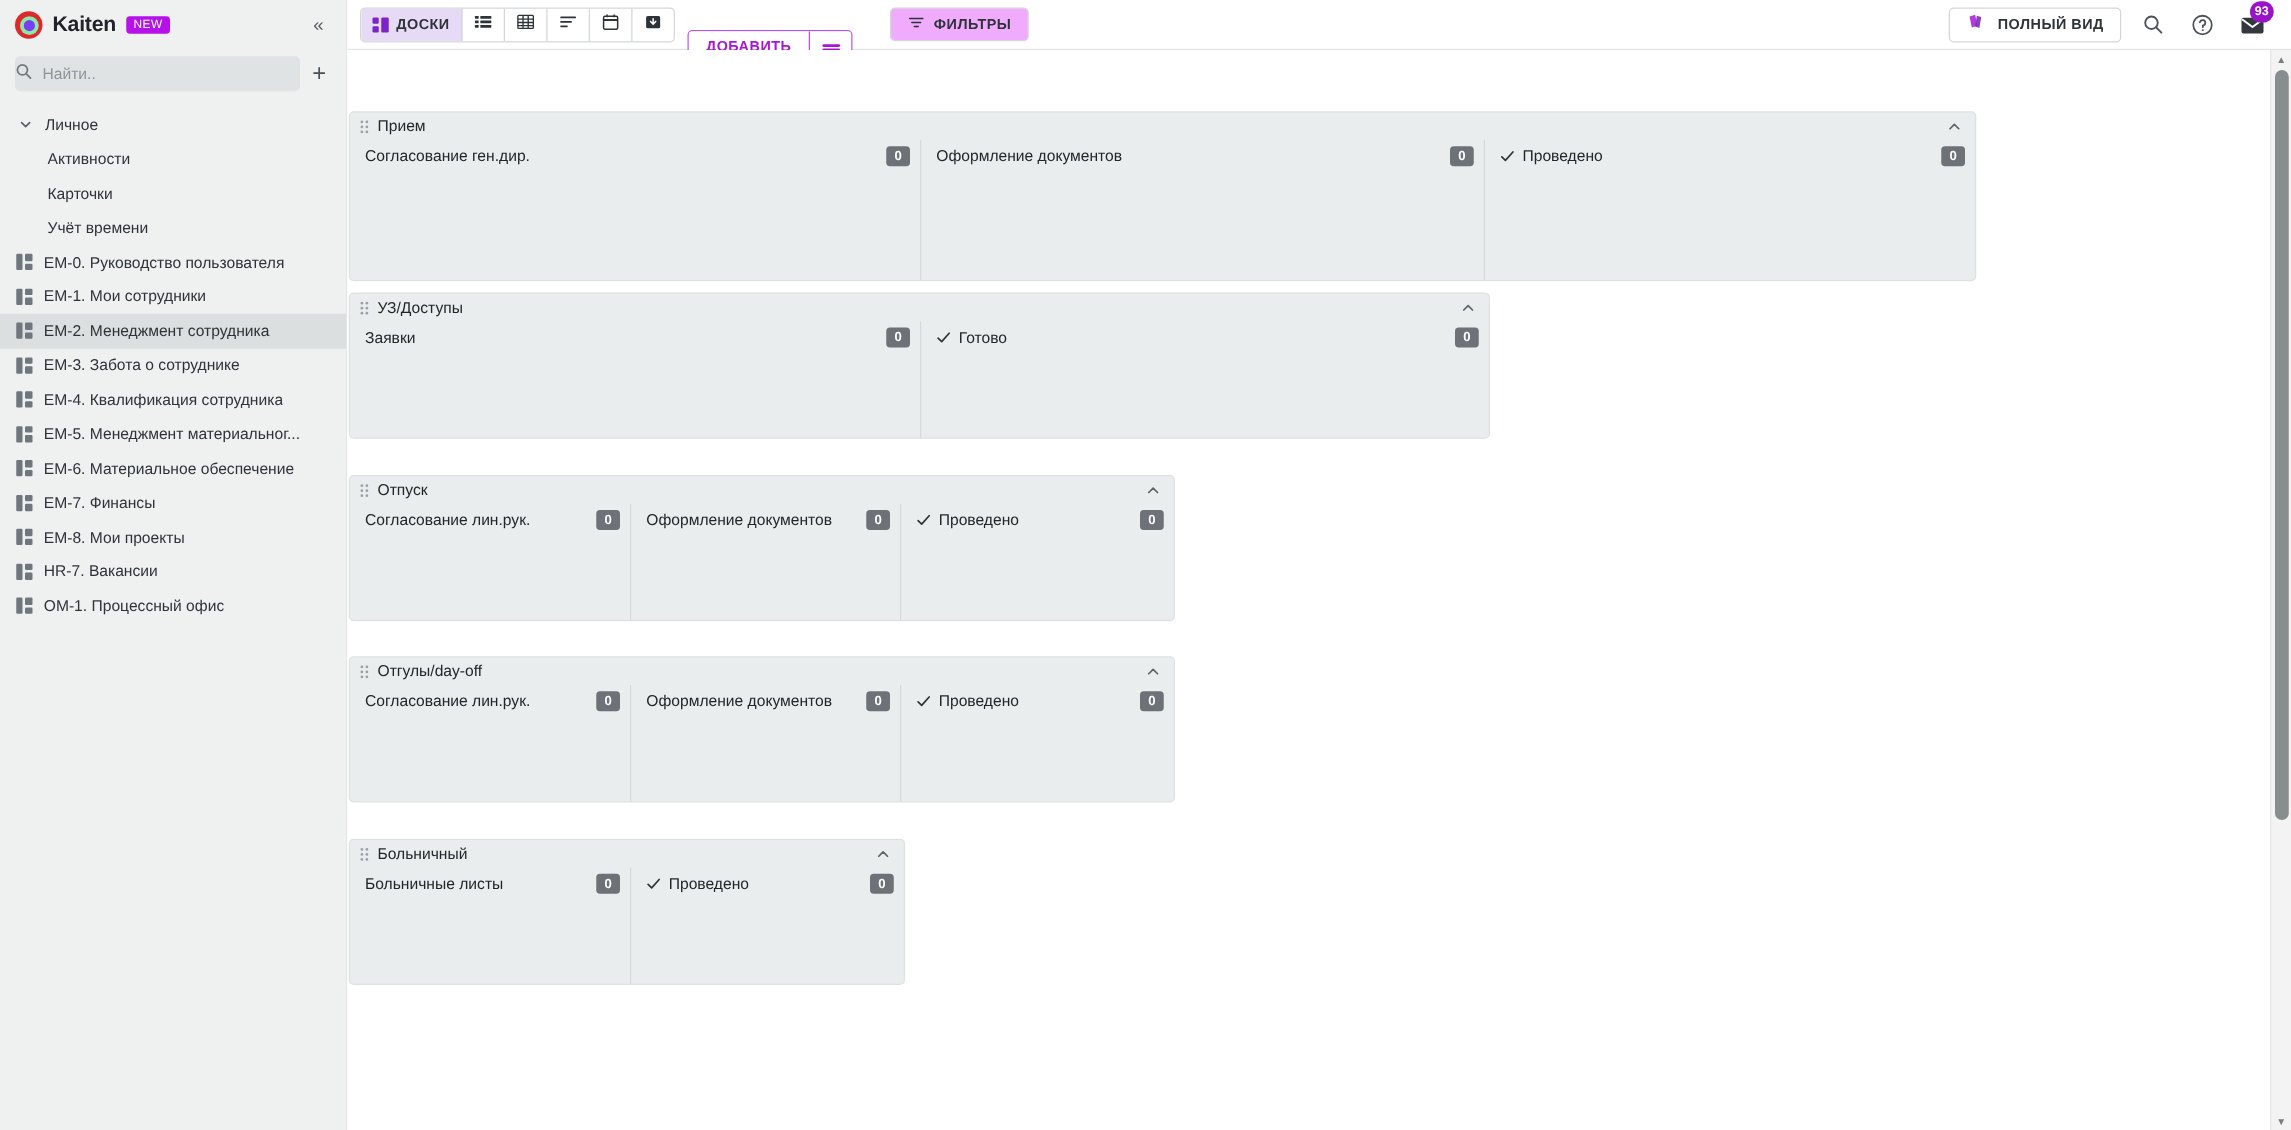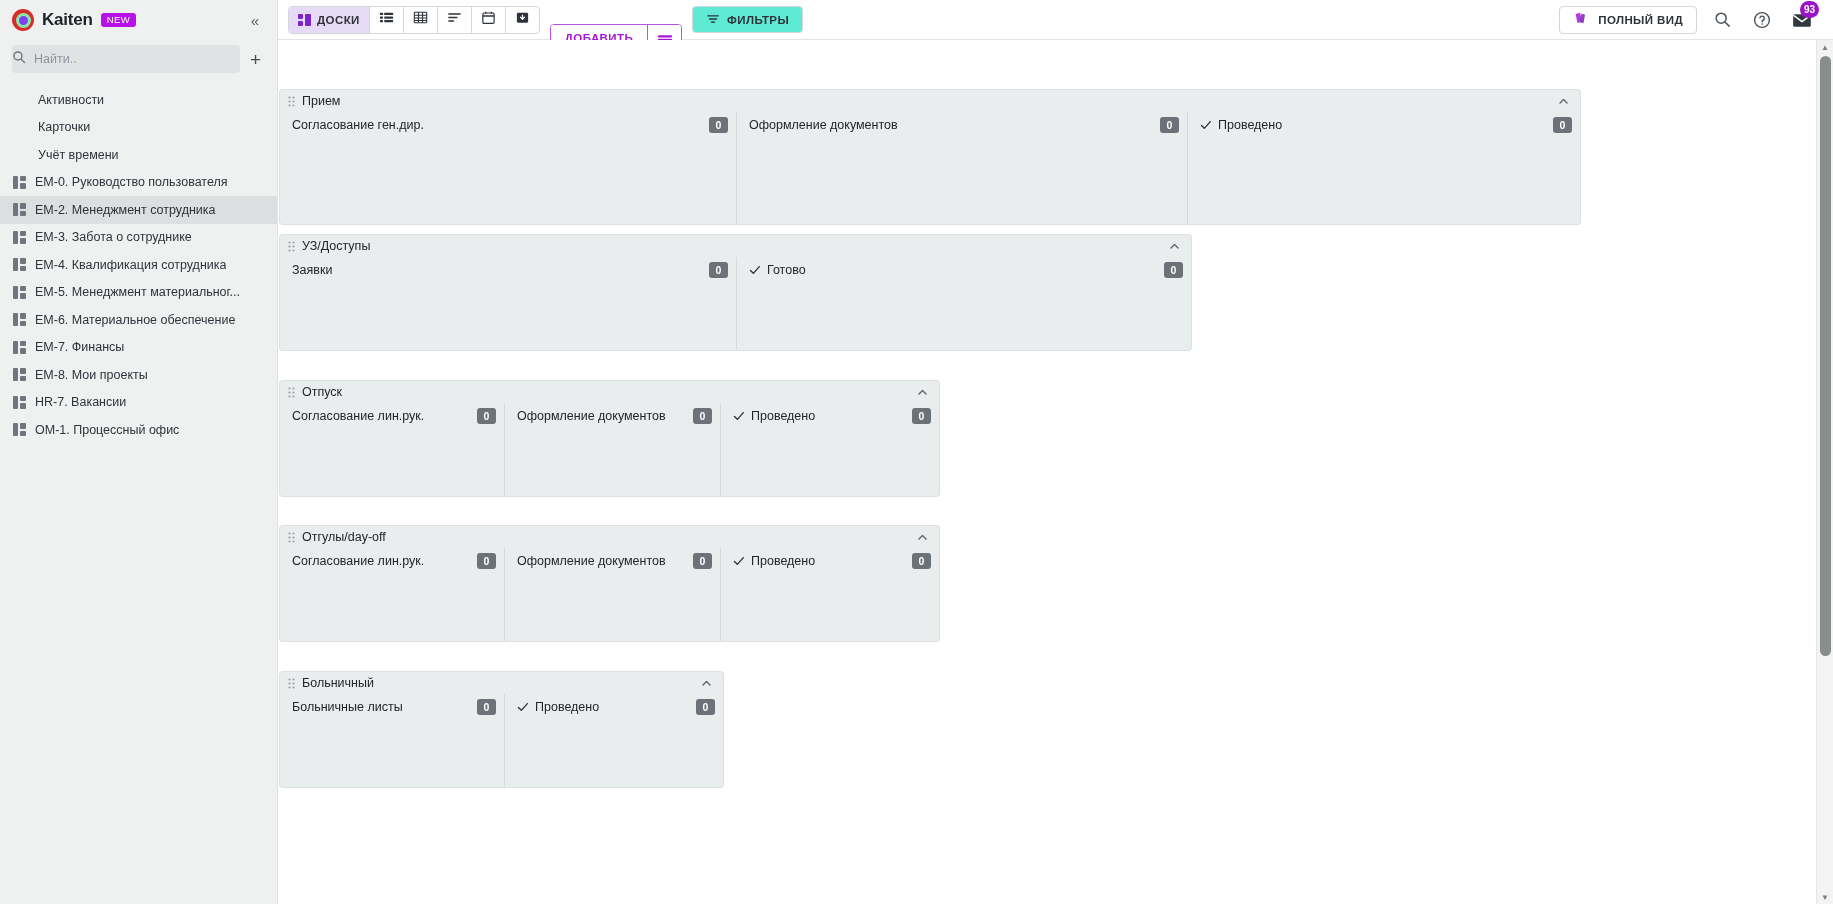--- a/index.html
+++ b/index.html
@@ -118,23 +118,24 @@
     display:flex; align-items:center; padding: 0 14px; color: #a716d8;
     font-size: 11.5px; font-weight: bold; letter-spacing: 0.4px; cursor: pointer; background:#fff;
     text-transform: uppercase;
   }
   .btn-add-eq {
     display:flex; align-items:center; justify-content:center; width: 34px;
     border-left: 1px solid #bb52e6; color:#a716d8; cursor:pointer; background:#fff;
   }
   .btn-filter {
     display:flex; align-items:center; gap:7px; height: 27px; padding: 0 13px;
-    border: 1px solid #d3d7d9; border-radius: 4px; background:#5eead4; cursor:pointer;
+    border: 1px solid #d3d7d9; border-radius: 4px; background:#f0abfc; cursor:pointer;
     color: #2e333a; font-size: 11.5px; font-weight: bold; letter-spacing:0.4px;
     text-transform: uppercase;
+    margin-left: 20px;
   }
   .topbar .spacer { flex: 1; }
   .btn-full {
     display:flex; align-items:center; gap:9px; height: 28px; padding: 0 13px;
     border: 1px solid #d3d7d9; border-radius: 4px; background:#fff; cursor:pointer;
     color: #2e333a; font-size: 11.5px; font-weight: bold; letter-spacing:0.4px;
     text-transform: uppercase;
     margin-left: 48px;
   }
   .ic-btn { width: 30px; height: 30px; display:flex; align-items:center; justify-content:center; cursor:pointer; color:#4c525a; position: relative;}
@@ -214,36 +215,52 @@
             <circle cx="6.8" cy="6.8" r="4.6"></circle>
               <line x1="10.3" y1="10.3" x2="14.2" y2="14.2" stroke-linecap="round"></line>
           </svg>
         </span>
         <input type="text" placeholder="Найти.." style="">
       </div>
       <span class="plus-btn">+</span>
     </div>
 
     <div class="sb-list" id="sb-list">
+        <div class="sb-item">
+          <span class="chev-down">
+            <svg width="11" height="11" viewBox="0 0 12 12" fill="none" stroke="#5a6069" stroke-width="1.5" stroke-linecap="round" stroke-linejoin="round">
+              <path d="M2.5 4.5 L6 8 L9.5 4.5"></path>
+            </svg>
+          </span>
+          <span class="label">Личное</span>
+        </div>
         <div class="sb-item sub">
           <span class="label">Активности</span>
         </div>
         <div class="sb-item sub">
           <span class="label">Карточки</span>
         </div>
         <div class="sb-item sub">
           <span class="label">Учёт времени</span>
         </div>
         <div class="sb-item">
           <span class="board-ico">
             <i class="l"></i>
             <i class="r1"></i>
             <i class="r2"></i>
           </span>
           <span class="label">EM-0. Руководство пользователя</span>
+        </div>
+        <div class="sb-item">
+          <span class="board-ico">
+            <i class="l"></i>
+            <i class="r1"></i>
+            <i class="r2"></i>
+          </span>
+          <span class="label">EM-1. Мои сотрудники</span>
         </div>
         <div class="sb-item active">
           <span class="board-ico">
             <i class="l"></i>
             <i class="r1"></i>
             <i class="r2"></i>
           </span>
           <span class="label">EM-2. Менеджмент сотрудника</span>
         </div>
         <div class="sb-item">

